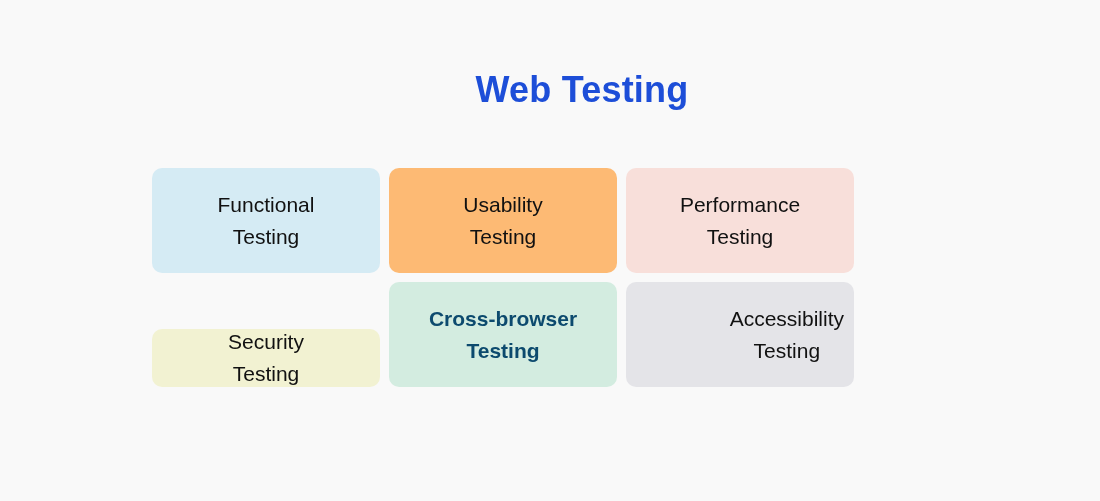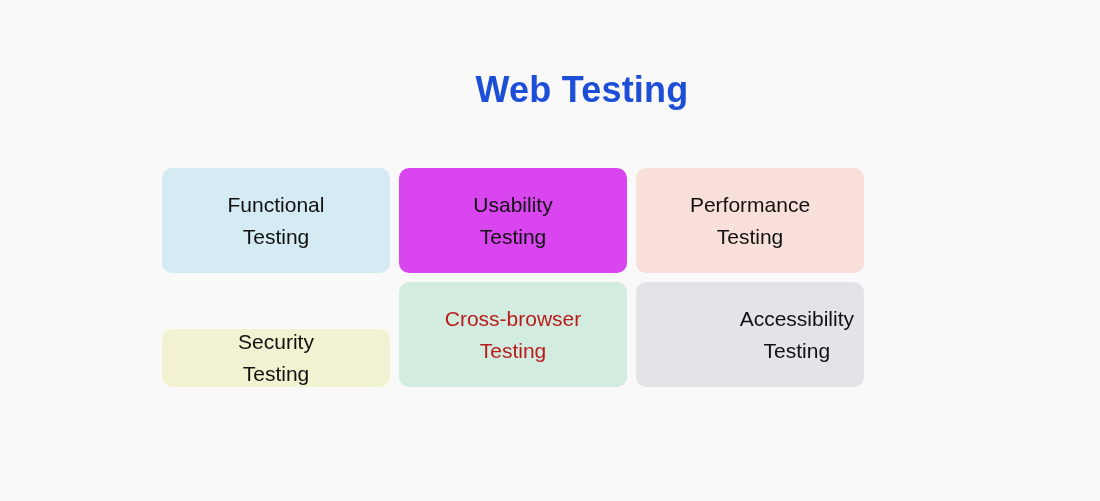--- a/index.html
+++ b/index.html
@@ -28,21 +28,21 @@
     text-align: center;
     font-size: 36px;
     font-weight: bold;
     color: #111111;
     letter-spacing: 0.2px;
     line-height: 52px;
   }
   .card-grid {
     position: absolute;
     top: 168px;
-    left: 162px;
+    left: 152px;
     width: 776px;
     display: grid;
     grid-template-columns: repeat(3, 228px);
     grid-template-rows: repeat(2, 105px);
     column-gap: 46px;
     row-gap: 47px;
     gap: 9px;
   }
   .card {
     border-radius: 10px;
@@ -69,37 +69,37 @@
 
   <div class="page-title" style="color: #1d4ed8; margin-left: 32px;">Web Testing</div>
 
   <div class="card-grid">
 
     <div class="card" style="background: rgb(213, 235, 244);">
       <span class="card-label" style="color: rgb(17, 17, 17);">Functional
 Testing</span>
     </div>
 
-    <div class="card" style="background: #d946ef;">
+    <div class="card" style="background: #fdba74;">
       <span class="card-label" style="color: rgb(17, 17, 17);">Usability
 Testing</span>
     </div>
 
     <div class="card" style="background: rgb(248, 223, 218);">
       <span class="card-label" style="color: rgb(17, 17, 17);">Performance
 Testing</span>
     </div>
 
     <div class="card" style="background: rgb(242, 242, 210); margin-top: 47px;">
       <span class="card-label" style="color: rgb(17, 17, 17);">Security
 Testing</span>
     </div>
 
     <div class="card" style="background: rgb(211, 236, 224);">
-      <span class="card-label" style="color: #b91c1c;">Cross-browser
+      <span class="card-label" style="color: #0c4a6e; font-weight: bold;">Cross-browser
 Testing</span>
     </div>
 
     <div class="card" style="background: rgb(228, 228, 232); justify-content: flex-end;">
       <span class="card-label" style="color: rgb(17, 17, 17);">Accessibility
 Testing</span>
     </div>
 
   </div>
 </div>

